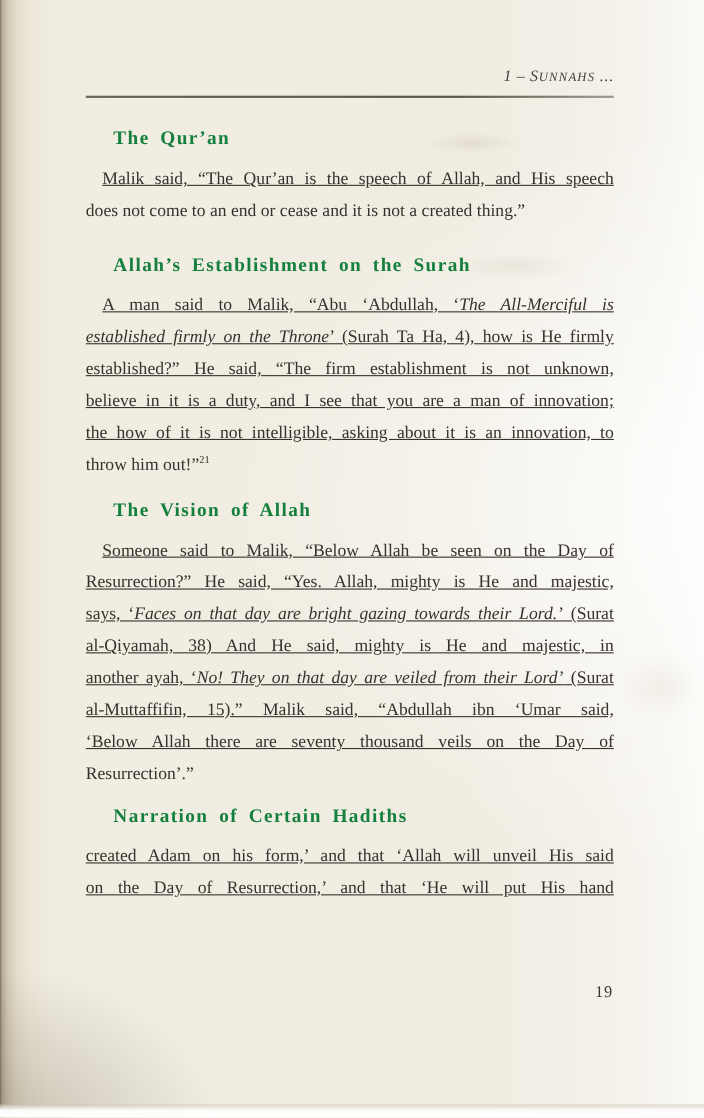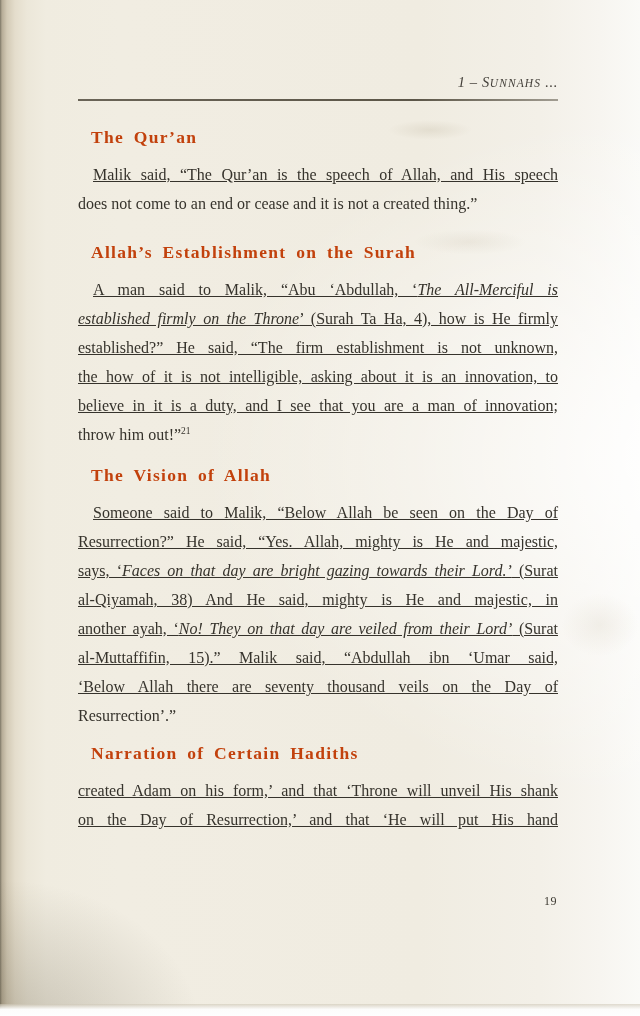--- a/index.html
+++ b/index.html
@@ -14,54 +14,54 @@
       radial-gradient(80px 18px at 470px 242px, rgba(196,187,166,.20), transparent 70%),
       radial-gradient(55px 45px at 600px 625px, rgba(208,198,178,.22), transparent 70%),
       radial-gradient(45% 22% at 0% 102%, rgba(95,85,62,.30), rgba(95,85,62,0) 70%),
       radial-gradient(120% 55% at 106% 45%, rgba(255,255,255,.85), rgba(255,255,255,0) 62%),
       linear-gradient(90deg, #7c7666 0px, #b6ac97 2px, #d3cab6 7px, #e4ddcc 15px,
         #ece7d9 27px, #f0ece0 46px, #f1ede2 120px, #f0ece1 420px,
         #f3f0e8 540px, #f7f5f0 600px, #fafaf7 640px);
   }
   .page-inner {
     position: absolute; left: 0; top: 0; right: 0;
-    padding: 12px 82px 0 78px;
+    padding: 0 82px 0 78px;
   }
   
   .running { padding-top: 61px; }
   .rh-text {
     text-align: right; font-style: italic;
     font-size: 14.5px; letter-spacing: .6px; color: #44403a;
     line-height: 19px;
   }
   .rh-caps { font-size: 11.5px; letter-spacing: 1.1px; }
   .rule {
     margin-top: 6px; height: 2px; border: 0;
     background: linear-gradient(90deg, #6a6457, #5c5648 70%, rgba(92,86,72,.55));
   }
   
   .heading {
-    margin: 0; padding-left: 13px;
+    margin: 12px; padding-left: 13px;
     font-size: 17.5px; font-weight: 700; line-height: 21px;
-    letter-spacing: 1.3px; word-spacing: 4px; color: #c2410c;
+    letter-spacing: 1.3px; word-spacing: 4px; color: #15803d;
   }
   section:nth-of-type(1) .heading { margin-top: 26px; }
   section:nth-of-type(2) .heading { margin-top: 24px; }
   section:nth-of-type(3) .heading { margin-top: 16px; }
   section:nth-of-type(4) .heading { margin-top: 13px; }
   .para { margin: 12px 0 0 0; font-size: 16px; line-height: 29px; }
   .line { display: block; text-align: left; }
   .line.just { text-align: justify; -moz-text-align-last: justify; text-align-last: justify; text-decoration: underline; }
   .line.ind { text-indent: 15px; }
   .it { font-style: italic; }
   sup.fn { font-size: 9.5px; line-height: 0; vertical-align: 6px; letter-spacing: 0; }
   
   .page-number {
     position: absolute; top: 894px; right: 83px;
-    font-size: 12px; color: #3c3931; letter-spacing: .5px; text-align: right;
+    font-size: 15px; color: #3c3931; letter-spacing: .5px; text-align: right;
   }
   
   .bottom-edge {
     position: absolute; left: 0; right: 0; top: 1004px; height: 12px;
     background: linear-gradient(180deg, rgba(201,193,175,.55), #fcfcfb 45%, #fefefe);
   }
 </style>
 </head>
 <body>
 
@@ -79,42 +79,42 @@
           <span class="line just ind" style=""><span class="">Malik said, “The Qur’an is the speech of Allah, and His speech</span></span>
           <span class="line" style=""><span class="">does not come to an end or cease and it is not a created thing.”</span></span>
         </p>
       </section>
       <section>
         <h2 class="heading">Allah’s Establishment on the Surah</h2>
         <p class="para">
           <span class="line just ind" style=""><span class="">A man said to Malik, “Abu ‘Abdullah, ‘</span><span class="it">The All-Merciful is</span></span>
           <span class="line just" style=""><span class="it">established firmly on the Throne</span><span class="">’ (Surah Ta Ha, 4), how is He firmly</span></span>
           <span class="line just" style=""><span class="">established?” He said, “The firm establishment is not unknown,</span></span>
+          <span class="line just" style=""><span class="">believe in it is a duty, and I see that you are a man of innovation;</span></span>
           <span class="line just" style=""><span class="">the how of it is not intelligible, asking about it is an innovation, to</span></span>
-          <span class="line just" style=""><span class="">believe in it is a duty, and I see that you are a man of innovation;</span></span>
           <span class="line" style=""><span class="">throw him out!”</span><sup class="fn">21</sup></span>
         </p>
       </section>
       <section>
         <h2 class="heading">The Vision of Allah</h2>
         <p class="para">
           <span class="line just ind" style=""><span class="">Someone said to Malik, “Below Allah be seen on the Day of</span></span>
           <span class="line just" style=""><span class="">Resurrection?” He said, “Yes. Allah, mighty is He and majestic,</span></span>
           <span class="line just" style=""><span class="">says, ‘</span><span class="it">Faces on that day are bright gazing towards their Lord.’</span><span class=""> (Surat</span></span>
           <span class="line just" style=""><span class="">al-Qiyamah, 38) And He said, mighty is He and majestic, in</span></span>
           <span class="line just" style=""><span class="">another ayah, ‘</span><span class="it">No! They on that day are veiled from their Lord’</span><span class=""> (Surat</span></span>
           <span class="line just" style=""><span class="">al-Muttaffifin, 15).” Malik said, “Abdullah ibn ‘Umar said,</span></span>
           <span class="line just" style=""><span class="">‘Below Allah there are seventy thousand veils on the Day of</span></span>
           <span class="line" style=""><span class="">Resurrection’.”</span></span>
         </p>
       </section>
       <section>
         <h2 class="heading">Narration of Certain Hadiths</h2>
         <p class="para">
-          <span class="line just" style=""><span class="">created Adam on his form,’ and that ‘Throne will unveil His shank</span></span>
+          <span class="line just" style=""><span class="">created Adam on his form,’ and that ‘Allah will unveil His said</span></span>
           <span class="line just" style=""><span class="">on the Day of Resurrection,’ and that ‘He will put His hand</span></span>
         </p>
       </section>
     </main>
 
 </div>
 
 <div class="page-number">19</div>
 
 <div class="bottom-edge"></div>

